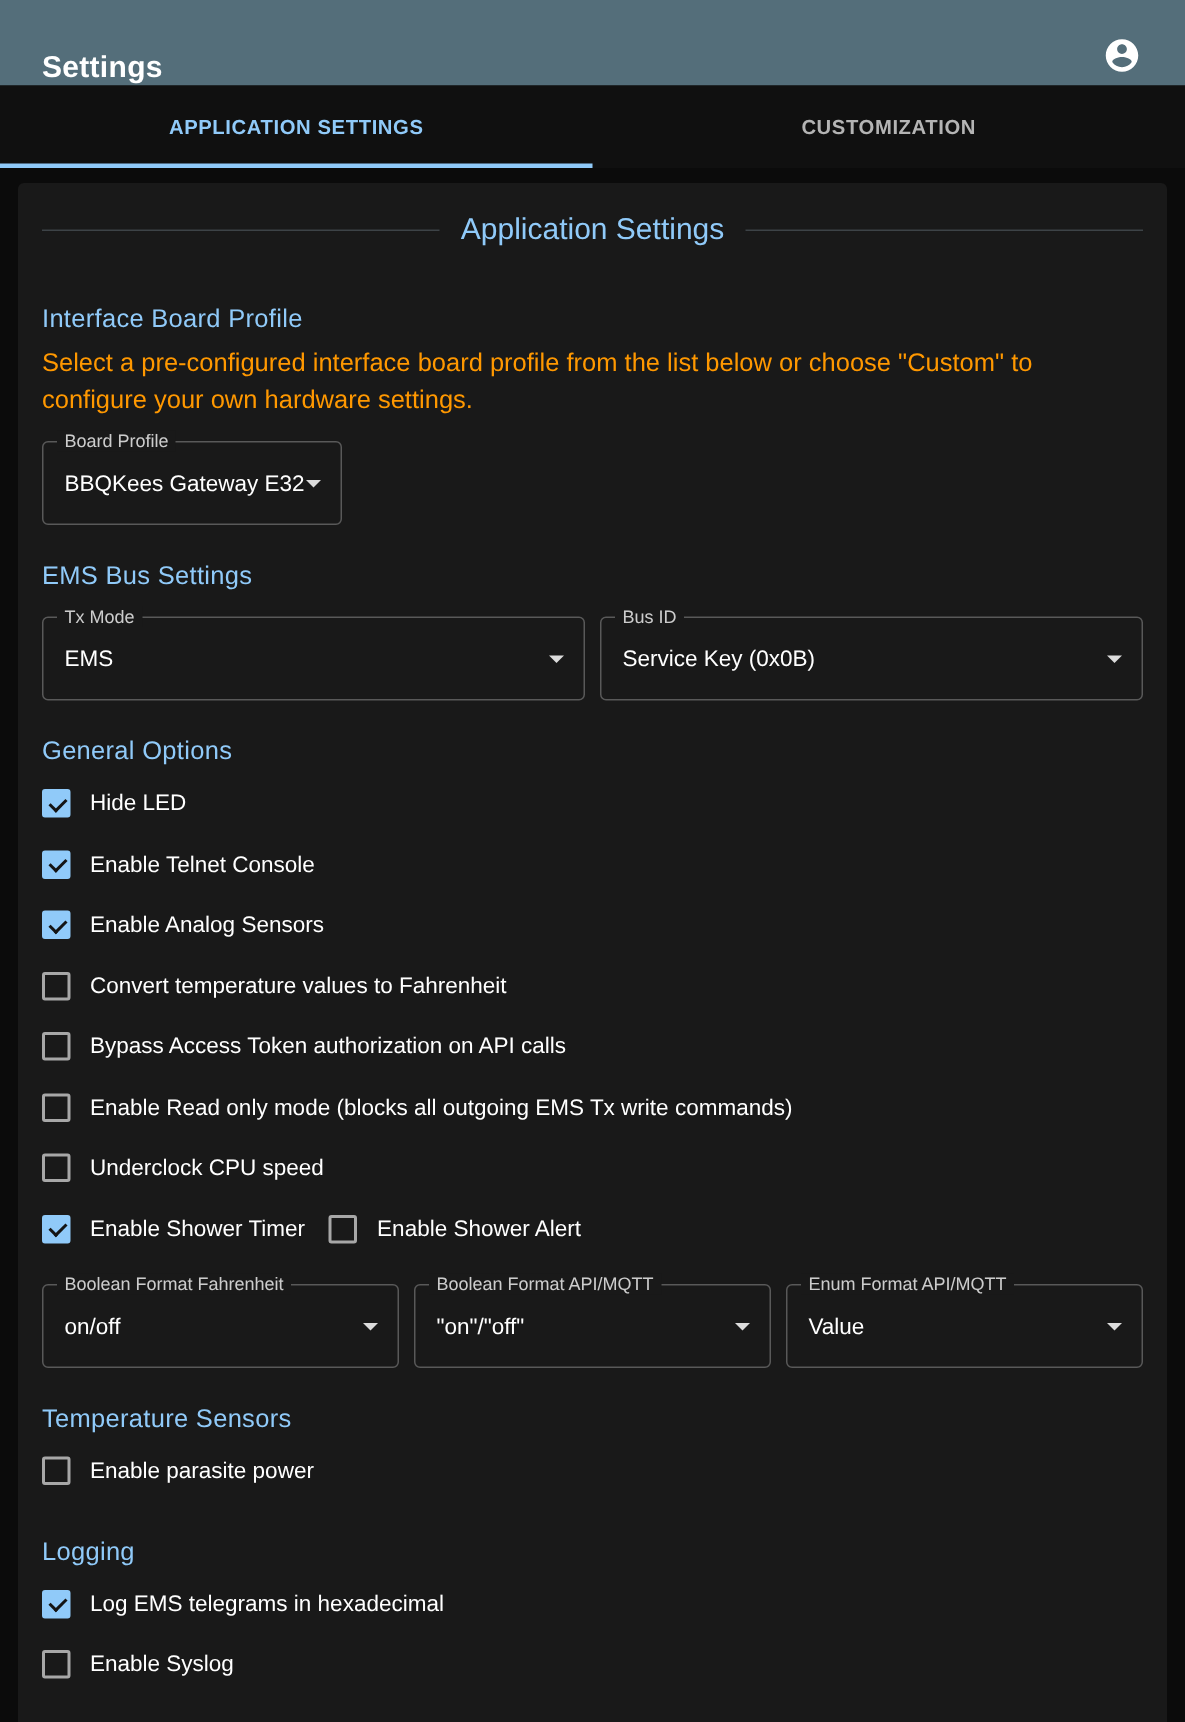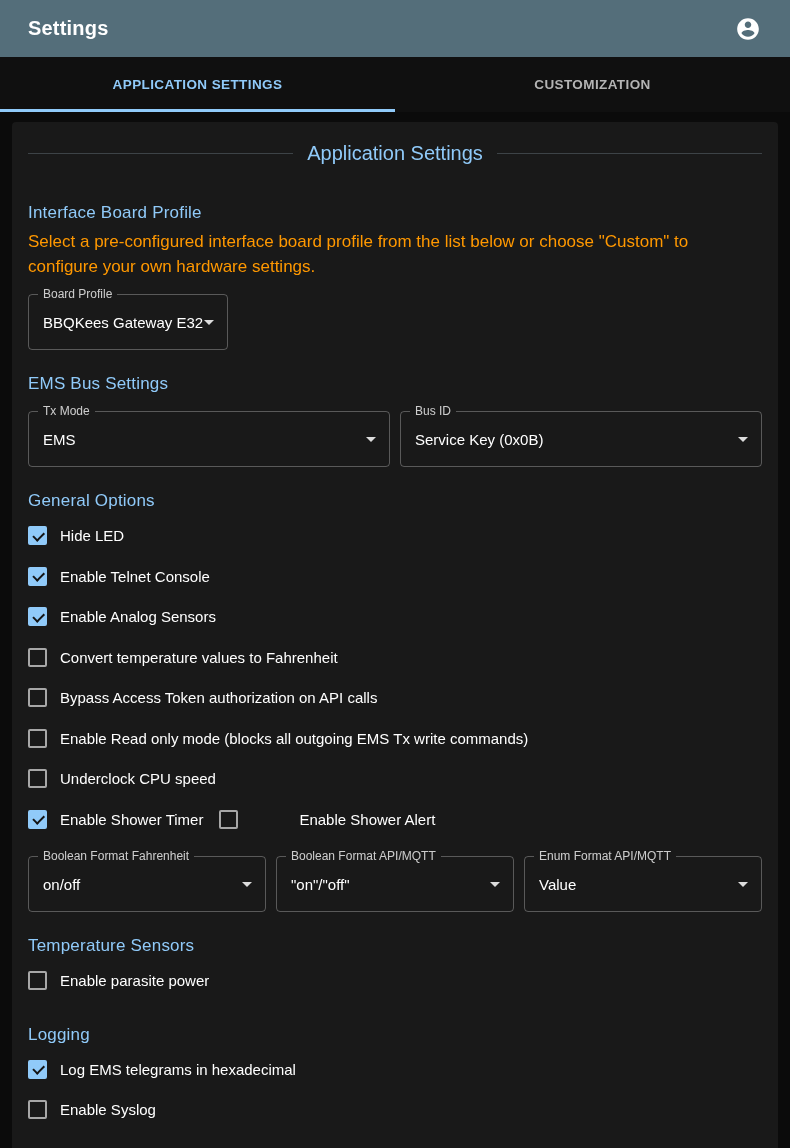--- a/index.html
+++ b/index.html
@@ -7,21 +7,21 @@
   body {
     background:#0b0b0b;
     font-family:"Liberation Sans","DejaVu Sans",sans-serif;
     color:#fff;
     -webkit-font-smoothing:antialiased;
   }
 
   
   .appbar {
     height:57px; background:#546e7a;
-    display:flex; align-items:center;
+    display:flex; align-items:flex-end;
     padding:0 22px 0 28px;
   }
   .appbar-title { font-size:20px; font-weight:bold; color:#fff; letter-spacing:.2px; }
   .appbar-spacer { flex:1; }
   .avatar-btn {
     width:40px; height:40px; border:none; background:transparent;
     display:flex; align-items:center; justify-content:center; cursor:pointer;
   }
 
   
@@ -84,21 +84,21 @@
     width:0; height:0;
     border-left:5px solid transparent; border-right:5px solid transparent;
     border-top:5px solid rgba(255,255,255,.85);
   }
   .board-select-row { margin-top:15px; }
 
   
   .cb-group { margin-top:4px; }
   .cb-row { display:flex; align-items:center; height:40.5px; }
   .cb-item { display:flex; align-items:center; cursor:pointer; }
-  .cb-item + .cb-item { margin-left:16px;gap:48px; }
+  .cb-item + .cb-item { margin-left:16px; }
   .cb {
     width:19px; height:19px; border-radius:2px; position:relative; flex:none;
     margin-right:13px;
   }
   .cb[data-checked="false"] { border:2px solid rgba(255,255,255,.62); background:transparent; }
   .cb[data-checked="true"]  { border:2px solid #90caf9; background:#90caf9; }
   .cb[data-checked="true"]::after {
     content:""; position:absolute; left:2.5px; top:3.5px;
     width:9px; height:4.5px;
     border-left:2px solid #141414; border-bottom:2px solid #141414;

